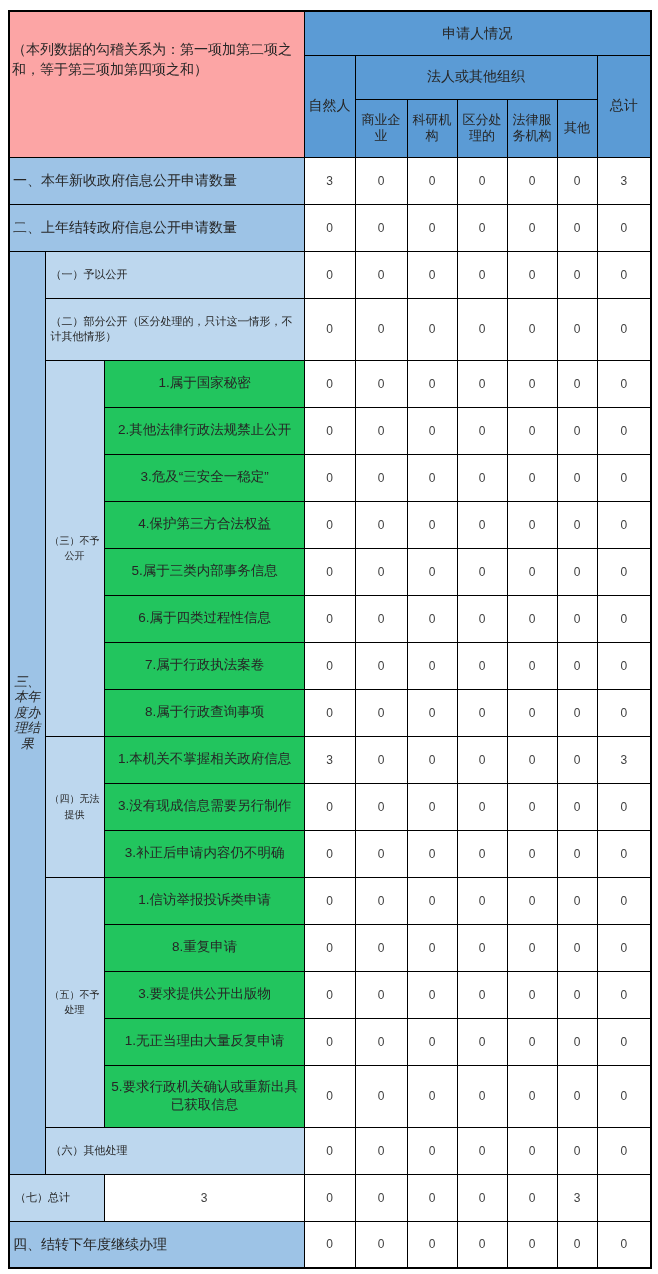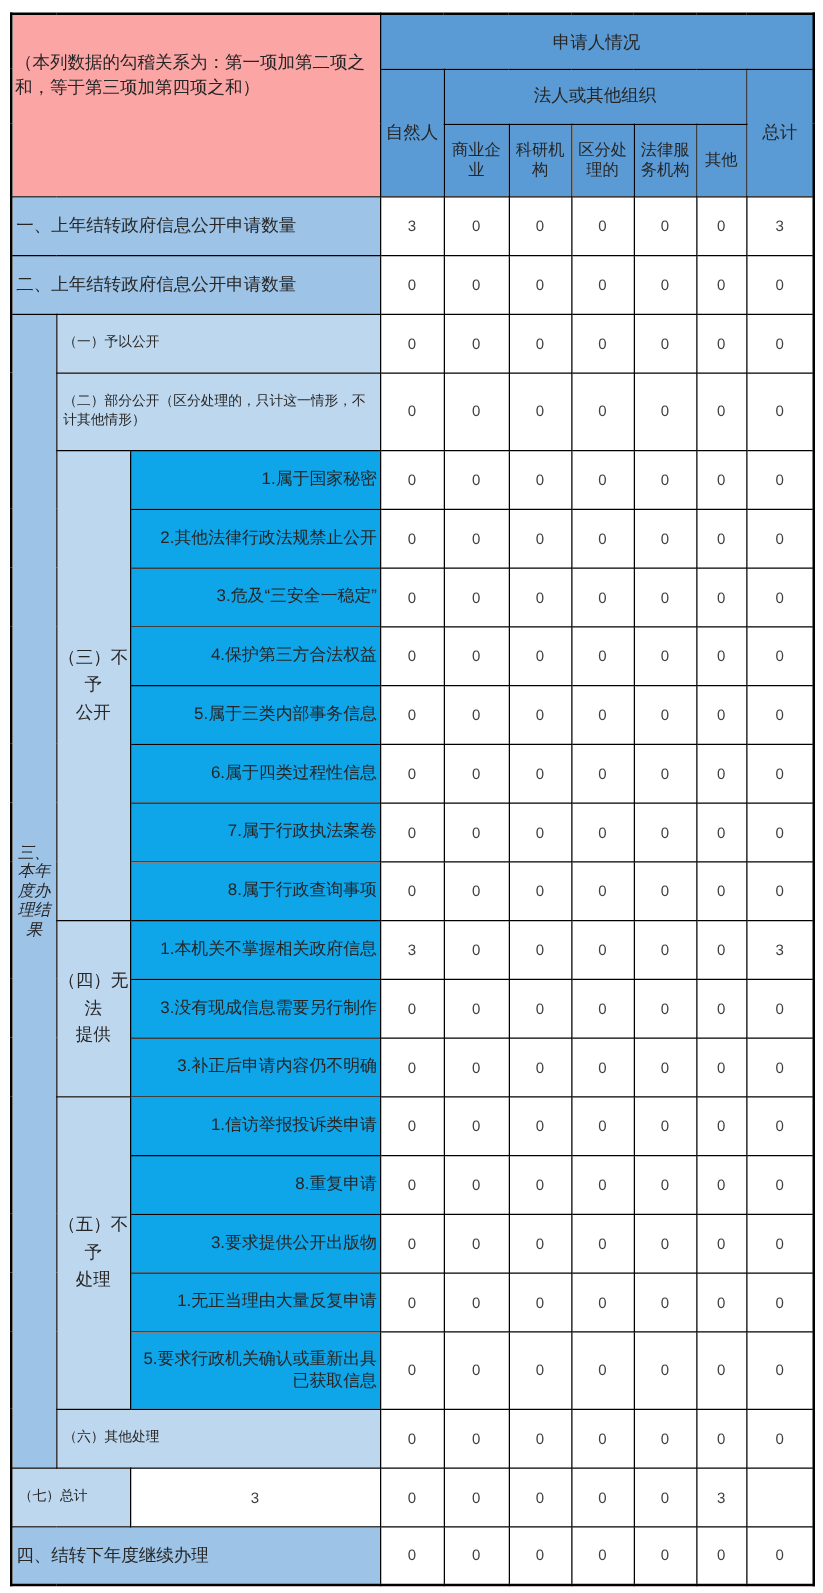--- a/index.html
+++ b/index.html
@@ -7,23 +7,23 @@
   .wrap{padding:10px 8px;width:642px;}
   table{border-collapse:collapse;table-layout:fixed;width:642px;border:2px solid #000;}
   td{border:1px solid #000;overflow:hidden;vertical-align:middle;box-sizing:border-box;}
   tr.h1{height:44px;} tr.h2{height:44px;} tr.h3{height:58px;}
   tr.r{height:47px;} tr.tall{height:62px;}
   .hdr{background:#5b9bd5;text-align:center;font-size:14px;line-height:1.25;}
   .sub{font-size:13px;}
   .note{background:#fca5a5;text-align:left;vertical-align:top;padding:28px 3px 0 2px;font-size:14px;line-height:1.4;}
   .lvl1{background:#9dc3e6;font-size:14px;text-align:left;padding:2px 2px 2px 3px;line-height:1.35;}
   .strip{background:#9dc3e6;font-size:13px;text-align:center;word-break:break-all;line-height:1.2;padding:1px;font-style:italic;}
-  .grp{background:#bdd7ee;text-align:center;font-size:14px;white-space:pre-line;word-break:break-all;line-height:1.55;padding:1px;}
+  .grp{background:#bdd7ee;text-align:center;font-size:10px;white-space:pre-line;word-break:break-all;line-height:1.55;padding:1px;}
   .lvl2{background:#bdd7ee;font-size:11px;text-align:left;padding:2px 4px 2px 5px;line-height:1.4;}
-  .lvl3{background:#0ea5e9;font-size:13.5px;text-align:right;padding:2px 2px 2px 3px;line-height:1.35;}
+  .lvl3{background:#22c55e;font-size:13.5px;text-align:center;padding:2px 2px 2px 3px;line-height:1.35;}
   .num{background:#ffffff;text-align:center;font-size:12px;color:#404040;}
 </style>
 </head>
 <body>
 
 <div class="wrap">
 <table>
   <colgroup>
     <col style="width:36px">
         <col style="width:59px">
@@ -49,21 +49,21 @@
   </tr>
   <tr class="h3">
     <td class="hdr sub">商业企业</td>
     <td class="hdr sub">科研机构</td>
     <td class="hdr sub">区分处理的</td>
     <td class="hdr sub">法律服务机构</td>
     <td class="hdr sub">其他</td>
   </tr>
 
   <tr class="r">
-    <td class="lvl1" colspan="3">一、上年结转政府信息公开申请数量</td>
+    <td class="lvl1" colspan="3">一、本年新收政府信息公开申请数量</td>
     <td class="num">3</td>
     <td class="num">0</td>
     <td class="num">0</td>
     <td class="num">0</td>
     <td class="num">0</td>
     <td class="num">0</td>
     <td class="num">3</td>
   </tr>
 
   <tr class="r">

